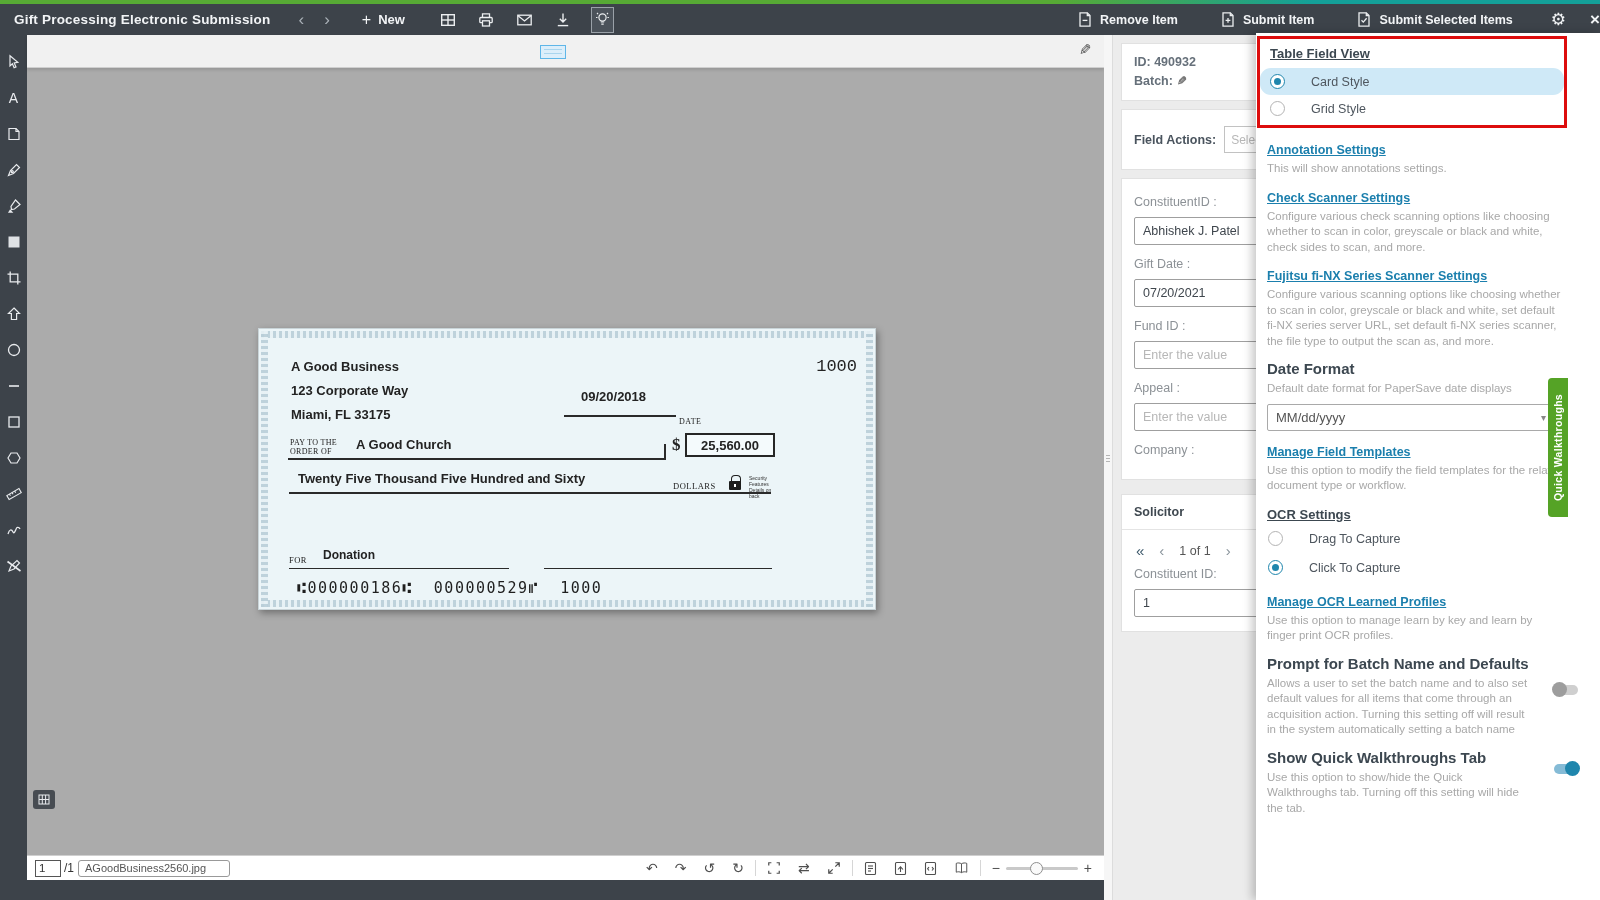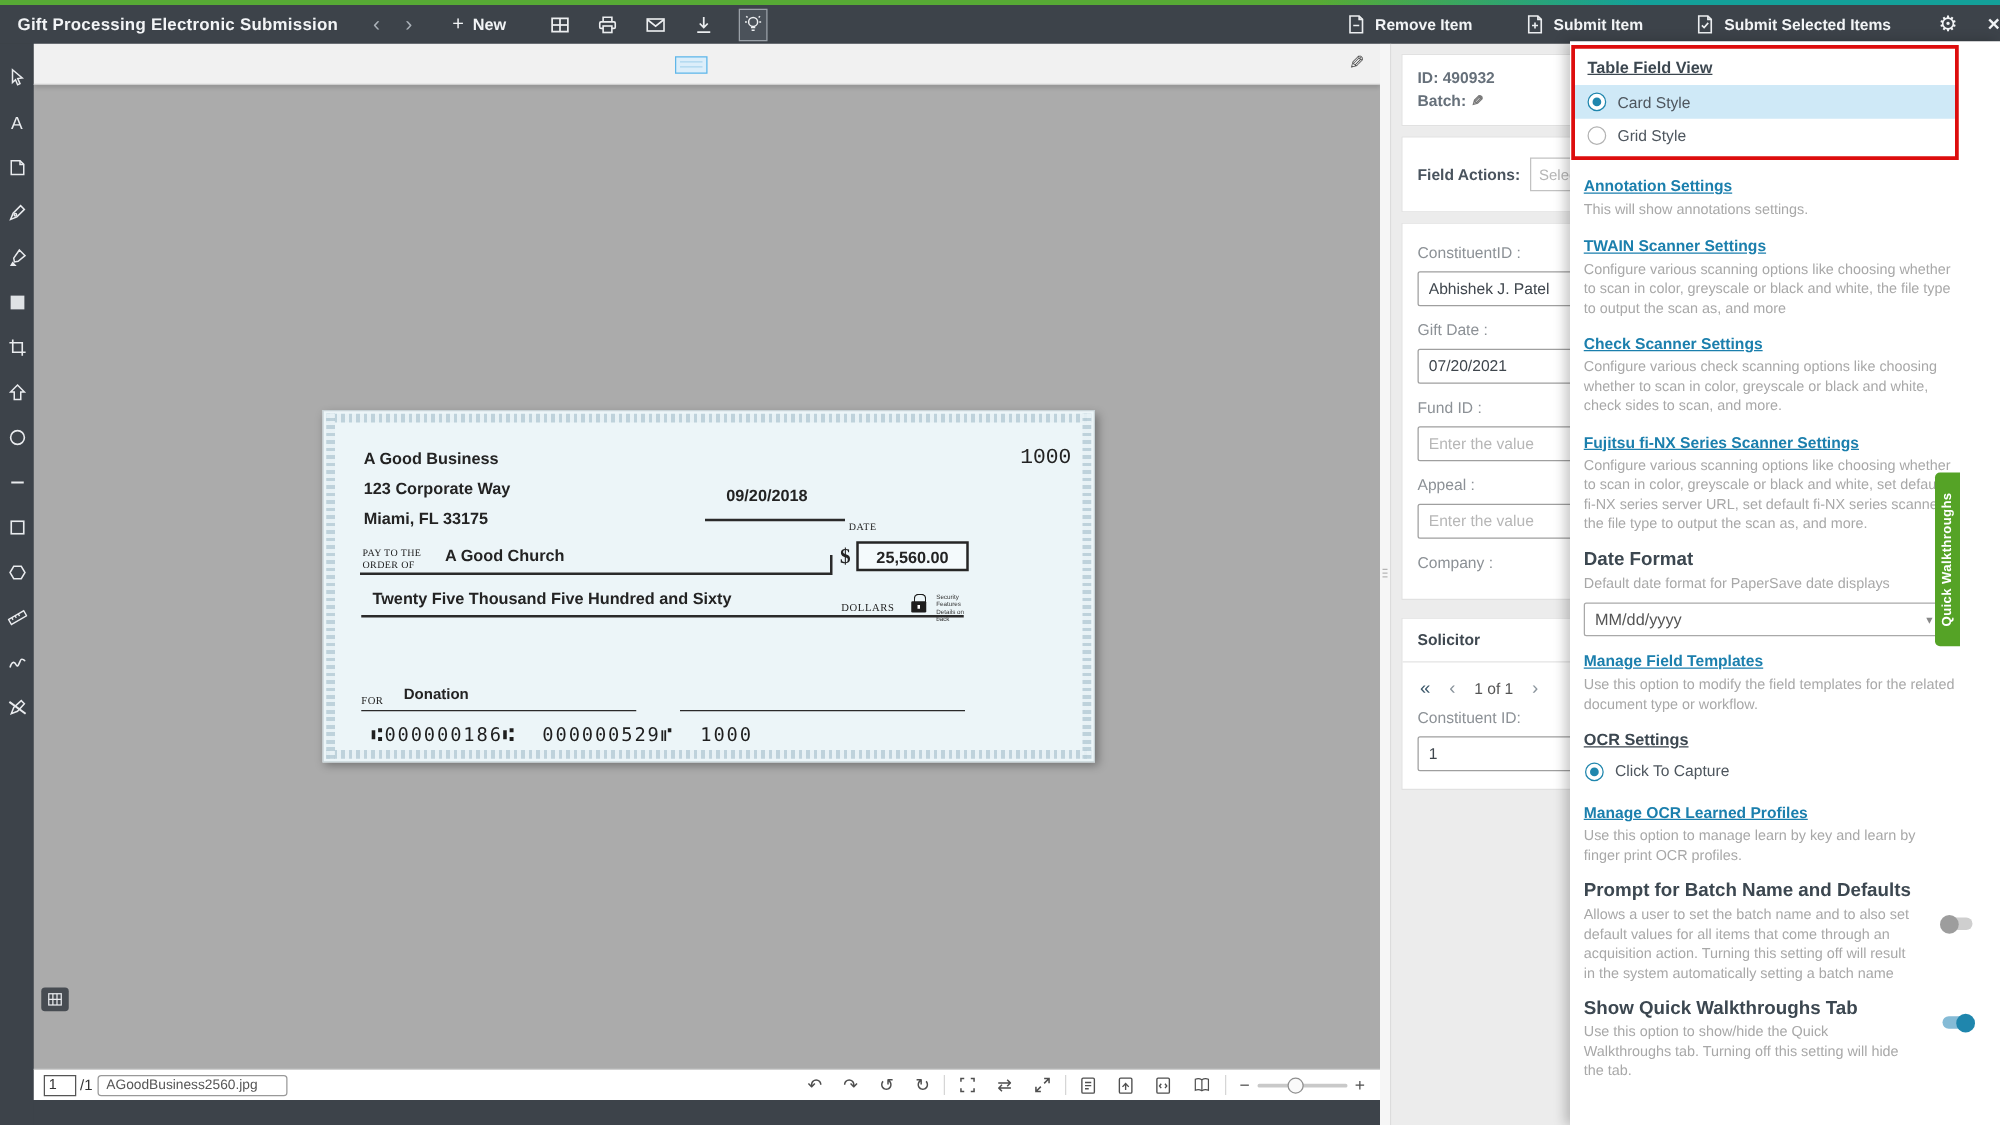--- a/index.html
+++ b/index.html
@@ -136,22 +136,22 @@
   .pag .first { font-size:15px; color:#3e5a6c; }
   .pag .nav { font-size:15px; color:#8a949c; }
   .pag .count { color:#555; }
 
   
   #settings-panel { position:absolute; left:1256px; top:33px; right:0; bottom:0; background:#fff;
     box-shadow:-4px 0 9px rgba(0,0,0,.22); z-index:5; overflow:hidden; }
   #tfv-box { margin:3px 33px 10px 1px; border:3px solid #dd0d0d; padding-top:7px; }
   .set-heading { font-size:13px; font-weight:700; color:#3c4750; text-decoration:underline; }
   #tfv-box .set-heading { margin:0 0 7px 10px; }
-  .radio-row { height:27px; display:flex; align-items:center; gap:9px; padding-left:10px;
-    font-size:12.5px; color:#4e565e; }
+  .radio-row { height:27px; display:flex; align-items:center; gap:26px; padding-left:10px;
+    font-size:12.5px; color:#4e565e;border-radius:11px; }
   .radio-row.hl { background:#cfe9f7; }
   .radio { width:15px; height:15px; border-radius:50%; border:1.5px solid #b3b3b3; background:#fff;
     position:relative; flex:none; }
   .radio.sel { border-color:#1f86ad; }
   .radio.sel::after { content:""; position:absolute; left:3px; top:3px; width:7px; height:7px;
     border-radius:50%; background:#1f86ad; }
   #settings-body { padding:2px 36px 0 11px; }
   .sec { margin-bottom:11px; position:relative; }
   .sec-link { font-size:12.5px; font-weight:700; color:#1b7fad; text-decoration:underline; cursor:default; }
   .sec-title { font-size:15px; font-weight:700; color:#3c4750;margin-top:48px; }
@@ -519,24 +519,20 @@
       <span class="radio"></span>
       <span>Grid Style</span>
     </div>
   </div>
   <div id="settings-body">
     <div class="sec">
       <span class="sec-link">Annotation Settings</span>
       <div class="sec-desc">This will show annotations settings.</div>
     </div>
     <div class="sec">
-      <span class="sec-link">TWAIN Scanner Settings</span>
-      <div class="sec-desc">Configure various scanning options like choosing whether to scan in color, greyscale or black and white, the file type to output the scan as, and more</div>
-    </div>
-    <div class="sec">
       <span class="sec-link">Check Scanner Settings</span>
       <div class="sec-desc">Configure various check scanning options like choosing whether to scan in color, greyscale or black and white, check sides to scan, and more.</div>
     </div>
     <div class="sec">
       <span class="sec-link">Fujitsu fi-NX Series Scanner Settings</span>
       <div class="sec-desc">Configure various scanning options like choosing whether to scan in color, greyscale or black and white, set default fi-NX series server URL, set default fi-NX series scanner, the file type to output the scan as, and more.</div>
     </div>
     <div class="sec">
       <span class="sec-title">Date Format</span>
       <div class="sec-desc">Default date format for PaperSave date displays</div>
@@ -545,20 +541,24 @@
         <span class="chev">▾</span>
       </div>
     </div>
     <div class="sec">
       <span class="sec-link">Manage Field Templates</span>
       <div class="sec-desc">Use this option to modify the field templates for the related document type or workflow.</div>
     </div>
     <div class="sec">
       <span class="set-heading">OCR Settings</span>
       <div class="radio-row">
+        <span class="radio"></span>
+        <span>Drag To Capture</span>
+      </div>
+      <div class="radio-row">
         <span class="radio sel"></span>
         <span>Click To Capture</span>
       </div>
     </div>
     <div class="sec">
       <span class="sec-link">Manage OCR Learned Profiles</span>
       <div class="sec-desc">Use this option to manage learn by key and learn by finger print OCR profiles.</div>
     </div>
     <div class="sec">
       <span class="sec-title">Prompt for Batch Name and Defaults</span>

